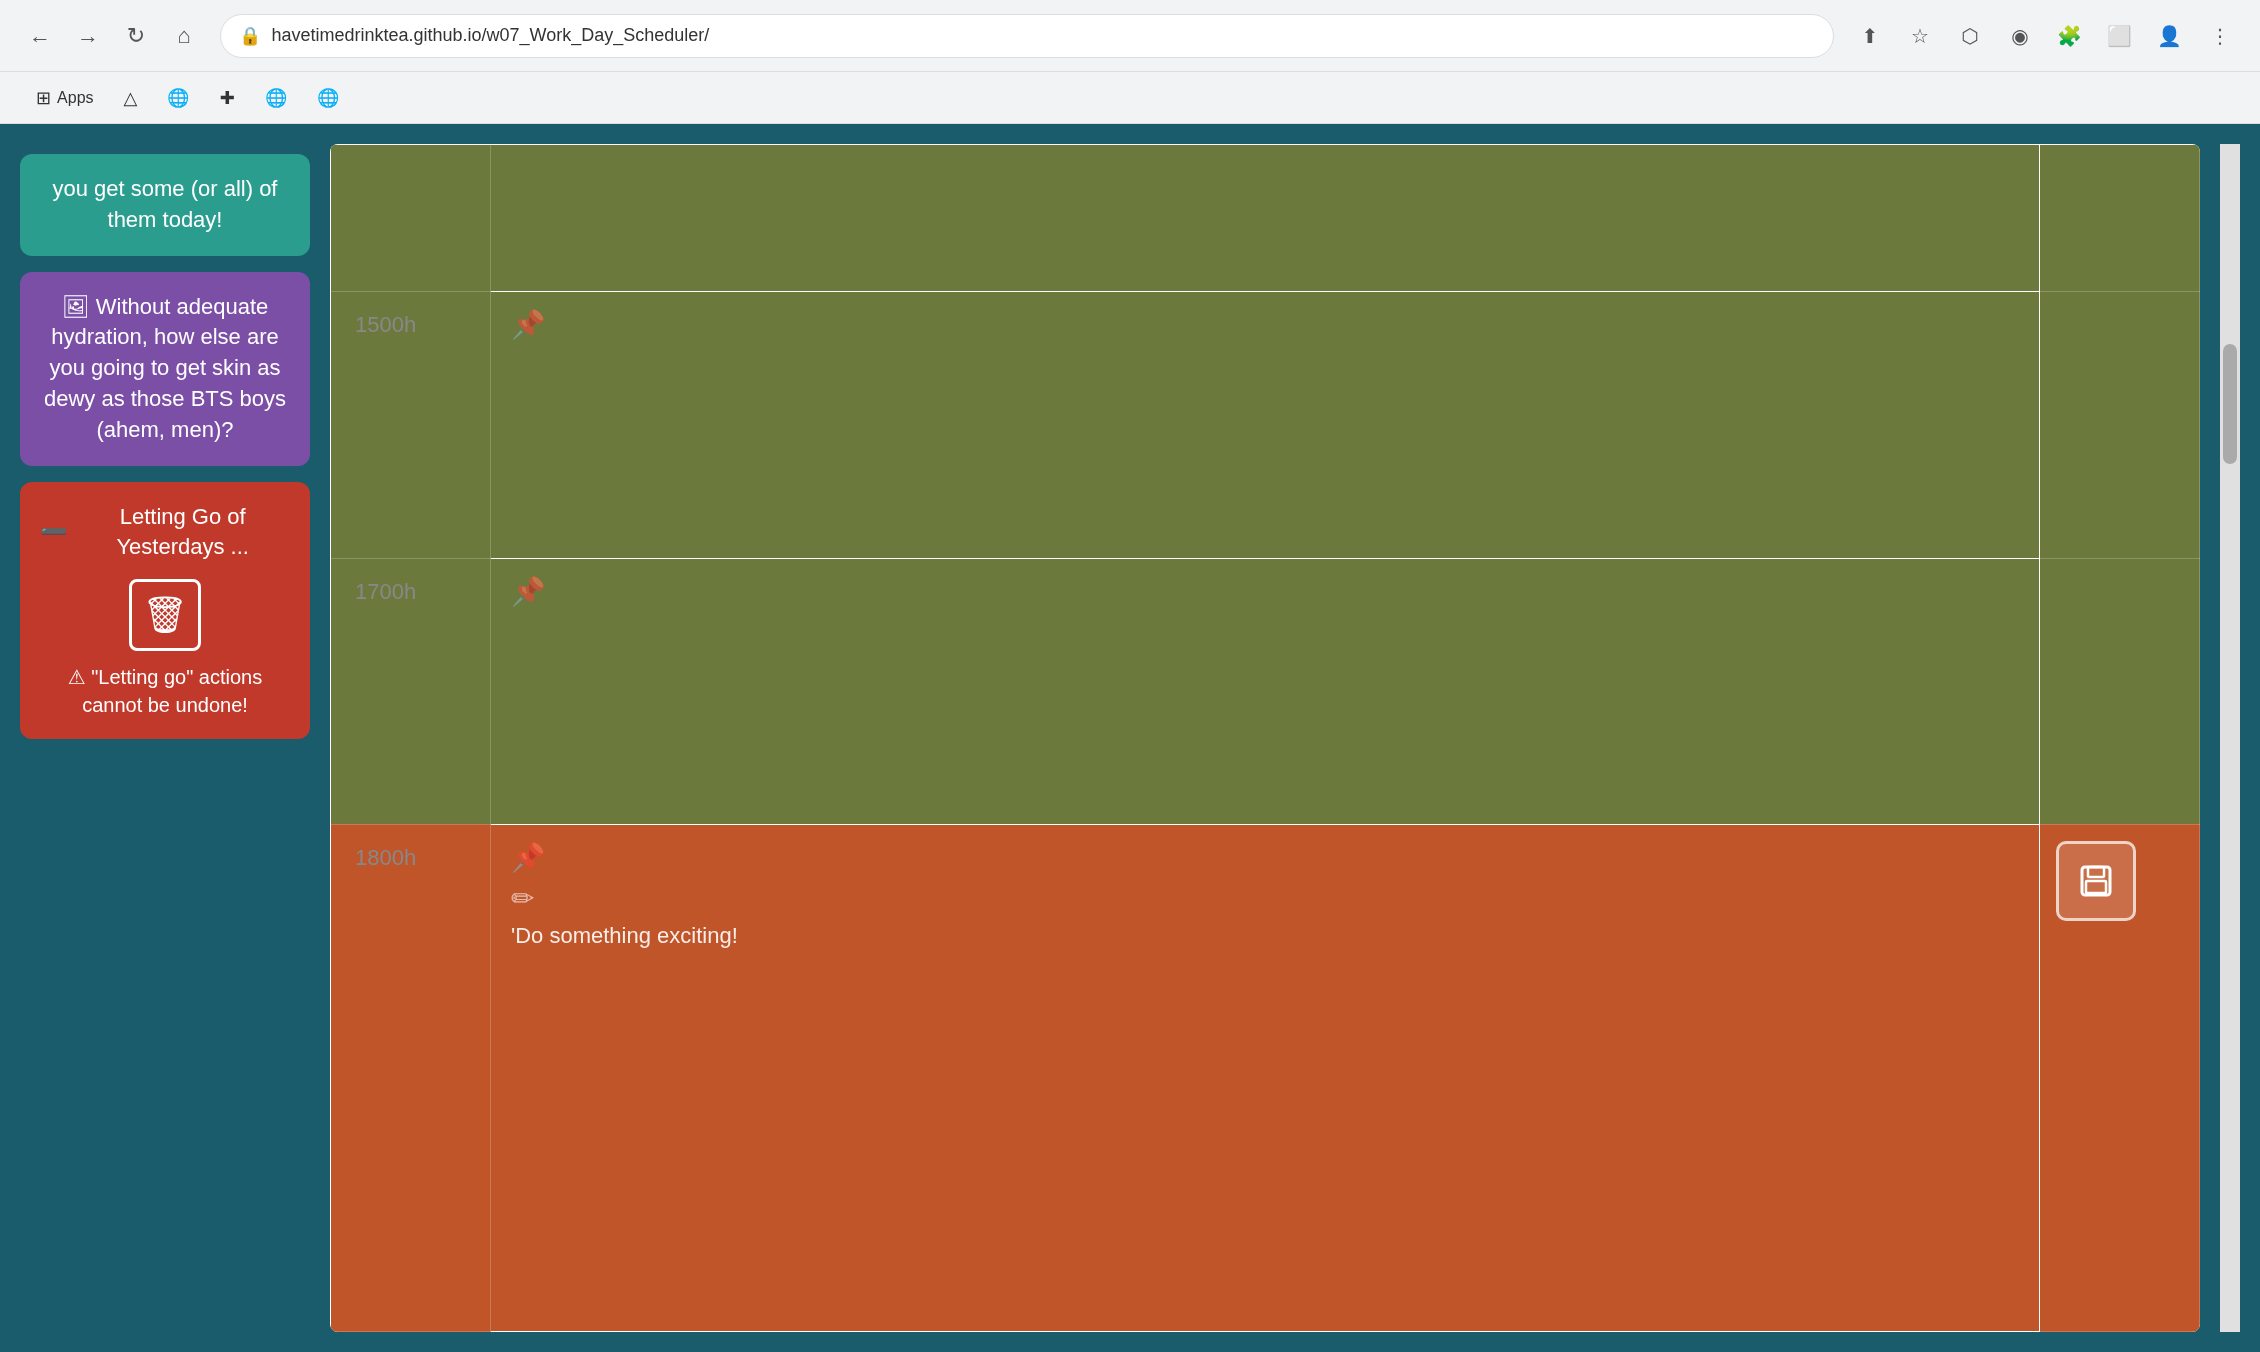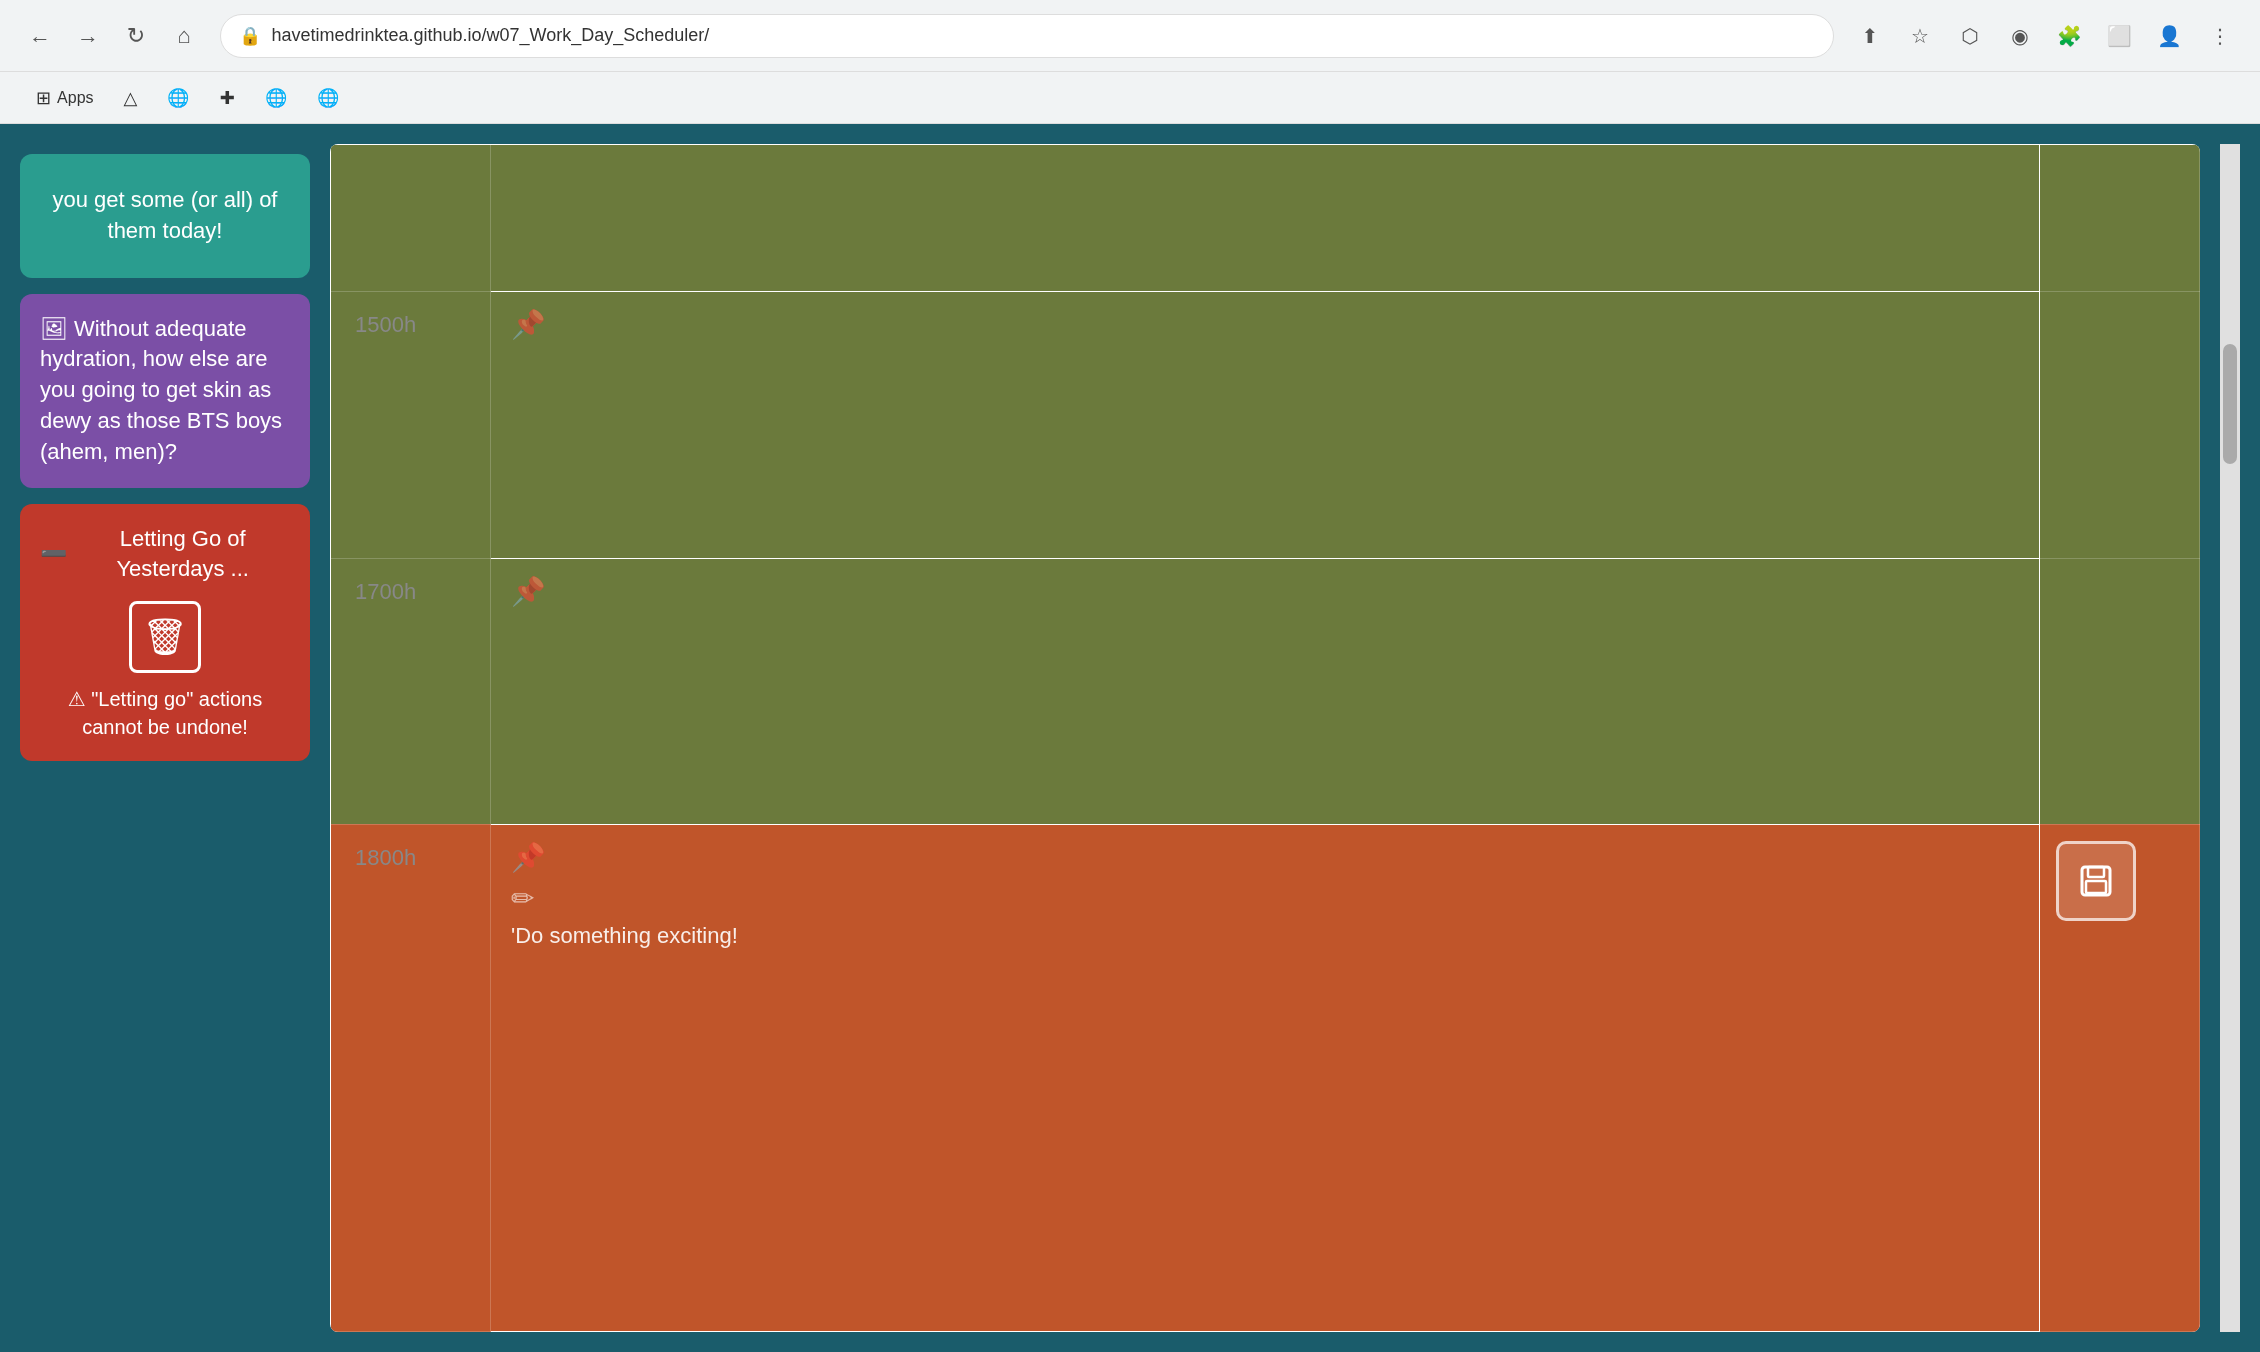--- a/index.html
+++ b/index.html
@@ -107,34 +107,34 @@
       width: 290px;
       display: flex;
       flex-direction: column;
       gap: 16px;
       padding-top: 10px;
     }
 
     .tip-card {
       background: #2a9d8f;
       border-radius: 12px;
-      padding: 31px;
+      padding: 20px;
       color: white;
       font-size: 22px;
       text-align: center;
       line-height: 1.4;
     }
 
     .hydration-card {
       background: #7b4fa6;
       border-radius: 12px;
       padding: 20px;
       color: white;
       font-size: 22px;
-      text-align: left;
+      text-align: center;
       line-height: 1.4;
     }
 
     .letting-go-card {
       background: #c0392b;
       border-radius: 12px;
       padding: 20px;
       color: white;
       font-size: 22px;
       text-align: center;

